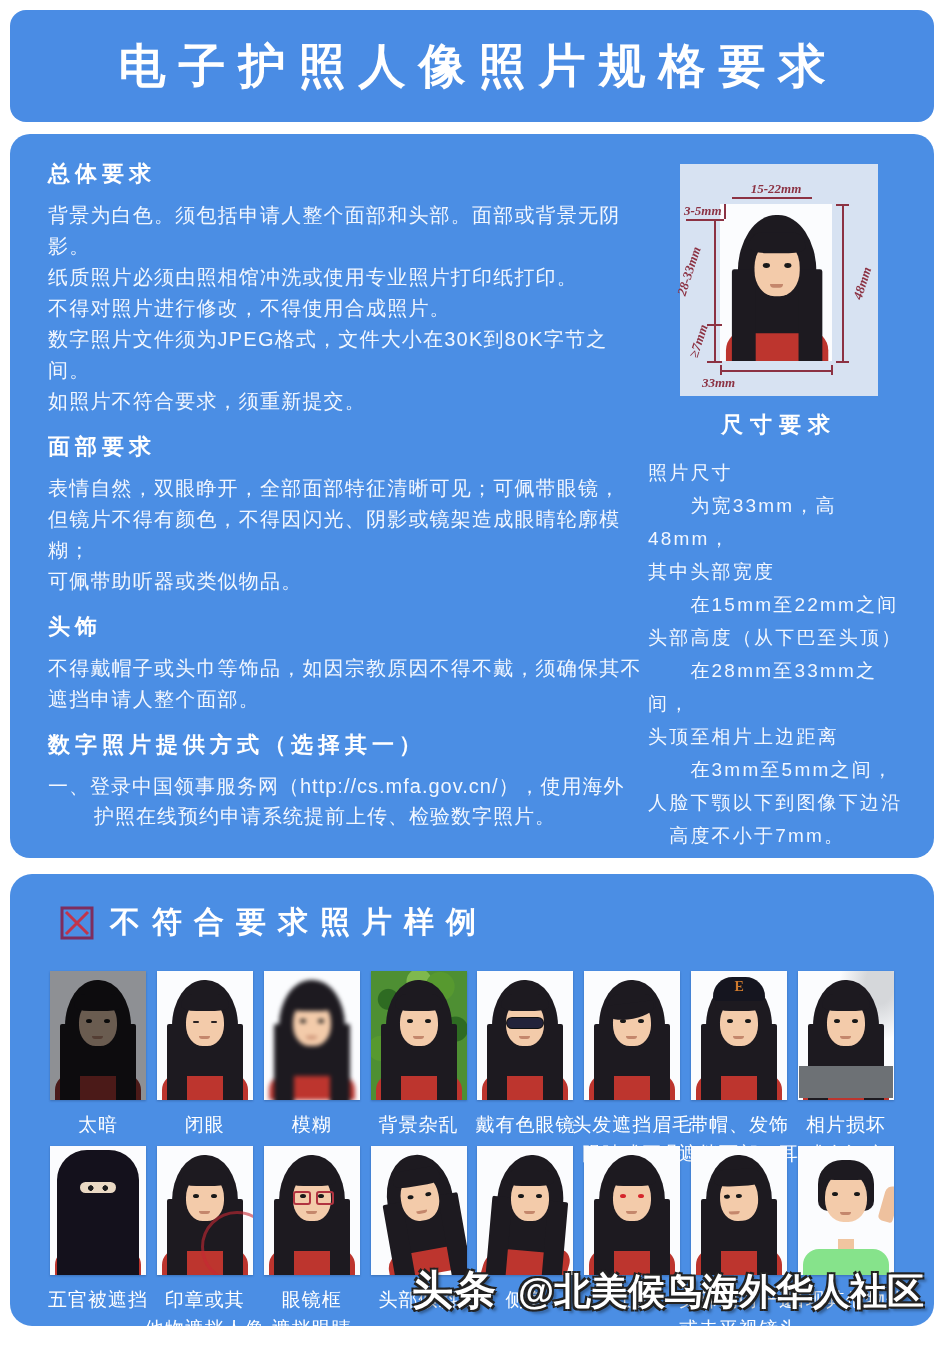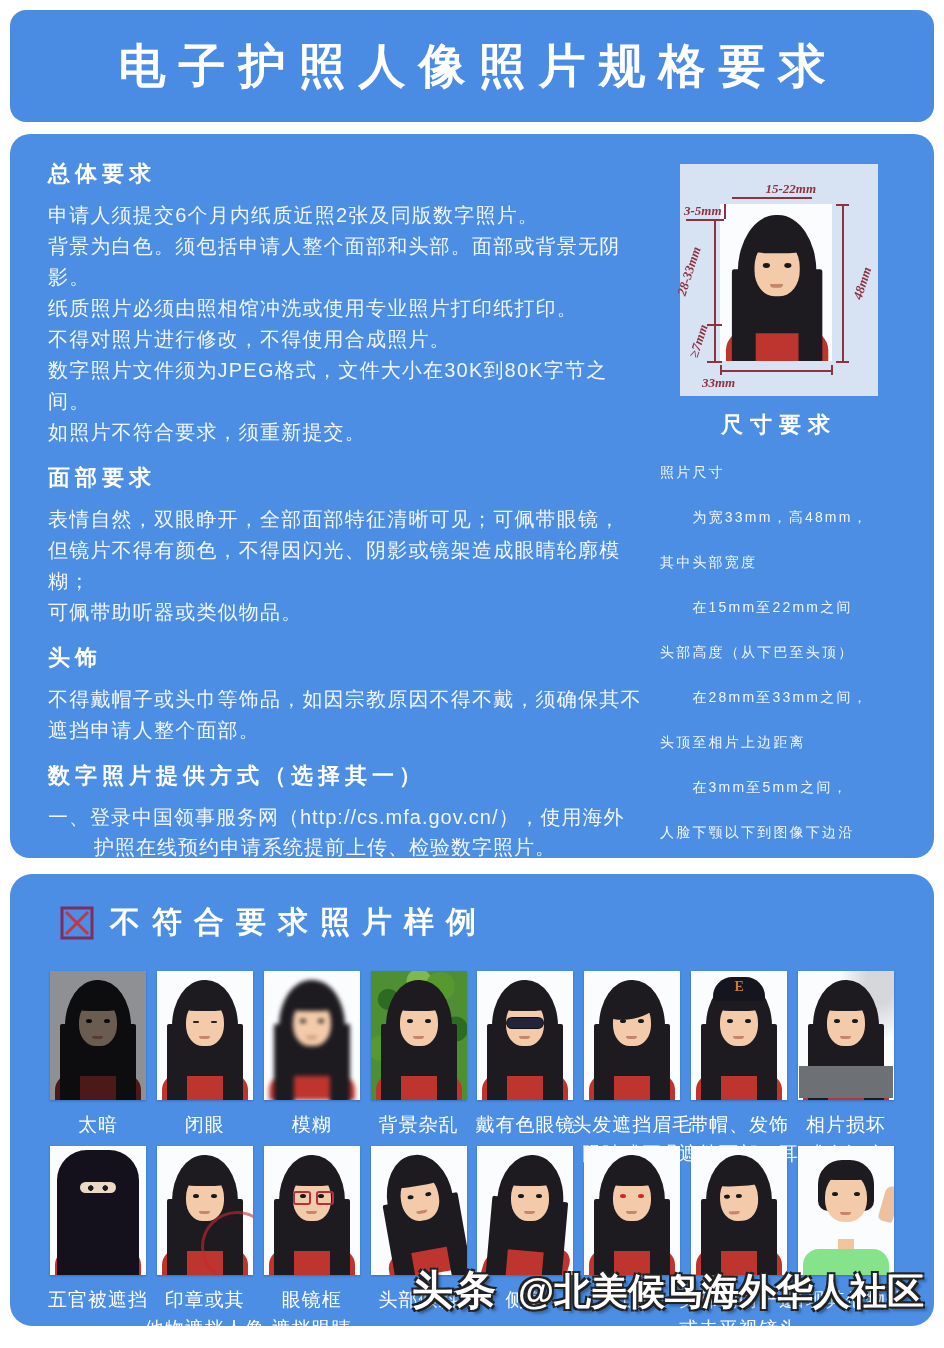--- a/index.html
+++ b/index.html
@@ -22,21 +22,21 @@
   p.item{margin:0;font-size:20px;line-height:30px;letter-spacing:1px;color:#f2f7ff;
          padding-left:46px;text-indent:-46px;white-space:pre-line}
 
   
   .diagram{position:relative;width:198px;height:232px;background:#d7e2f2;margin:6px auto 0}
   .photo-area{position:absolute;left:40px;top:40px;width:112px;height:157px;background:#fdfdfe;overflow:hidden}
   .photo-area .ph{box-shadow:none;transform:scale(1.19,1.23);transform-origin:0 0}
   .dl{position:absolute;background:#8c3243}
   .dlab{position:absolute;color:#8c3243;font:italic bold 13px/1.1 "Liberation Serif","DejaVu Serif",serif;white-space:nowrap}
   .dcap{text-align:center;font-size:22px;font-weight:bold;letter-spacing:7px;margin:14px 0 16px;color:#fff}
-  .spec p{margin:12px;font-size:14px;line-height:33px;letter-spacing:2.2px;color:#f2f7ff;white-space:pre-line}
+  .spec p{margin:0;font-size:19px;line-height:33px;letter-spacing:2.2px;color:#f2f7ff;white-space:pre-line}
 
   
   .samples-panel{height:452px;margin:16px 10px 10px;background:#4b8ee4;border-radius:22px;
                  box-sizing:border-box;padding:24px 40px 0;position:relative;overflow:hidden}
   .samples-head{display:flex;align-items:center;gap:16px;margin:4px 0 28px 10px}
   .samples-head h2{margin:0;font-size:30px;font-weight:bold;letter-spacing:12px;color:#fff}
   .grid{display:grid;grid-template-columns:repeat(8,96px);justify-content:space-between;grid-auto-rows:175px}
   .cell{display:flex;flex-direction:column;align-items:center;overflow:visible}
   .cap{margin-top:10px;width:134px;text-align:center;color:#fff;font-size:19px;line-height:29px;
        letter-spacing:1px;white-space:pre-line}
@@ -118,21 +118,20 @@
 </head>
 <body>
 
 <header class="title-panel">
   <h1>电子护照人像照片规格要求</h1>
 </header>
 
 <section class="main-panel">
   <div class="left-col">
     <h2 class="sec first">总体要求</h2>
-    <p class="line">申请人须提交6个月内纸质近照2张及同版数字照片。</p>
     <p class="line">背景为白色。须包括申请人整个面部和头部。面部或背景无阴影。</p>
     <p class="line">纸质照片必须由照相馆冲洗或使用专业照片打印纸打印。</p>
     <p class="line">不得对照片进行修改，不得使用合成照片。</p>
     <p class="line">数字照片文件须为JPEG格式，文件大小在30K到80K字节之间。</p>
     <p class="line">如照片不符合要求，须重新提交。</p>
 
     <h2 class="sec">面部要求</h2>
     <p class="line">表情自然，双眼睁开，全部面部特征清晰可见；可佩带眼镜，</p>
     <p class="line">但镜片不得有颜色，不得因闪光、阴影或镜架造成眼睛轮廓模糊；</p>
     <p class="line">可佩带助听器或类似物品。</p>
@@ -169,21 +168,21 @@
       <i class="dl" style="left:34px;top:55px;width:1.5px;height:105px"></i>
       <i class="dl" style="left:27px;top:160px;width:15px;height:1.5px"></i>
       <i class="dl" style="left:34px;top:160px;width:1.5px;height:37px"></i>
       <i class="dl" style="left:27px;top:197px;width:15px;height:1.5px"></i>
       <i class="dl" style="left:162px;top:40px;width:1.5px;height:157px"></i>
       <i class="dl" style="left:156px;top:40px;width:13px;height:1.5px"></i>
       <i class="dl" style="left:156px;top:197px;width:13px;height:1.5px"></i>
       <i class="dl" style="left:40px;top:206px;width:112px;height:1.5px"></i>
       <i class="dl" style="left:40px;top:201px;width:1.5px;height:10px"></i>
       <i class="dl" style="left:151px;top:201px;width:1.5px;height:10px"></i>
-      <span class="dlab" style="top:18px;left:56px;width:80px;text-align:right">15-22mm</span>
+      <span class="dlab" style="top:18px;left:56px;width:80px;text-align:center">15-22mm</span>
       <span class="dlab" style="top:40px;left:4px">3-5mm</span>
       <span class="dlab" style="left:-16px;top:100px;transform:rotate(-72deg)">28-33mm</span>
       <span class="dlab" style="left:2px;top:170px;transform:rotate(-72deg)">≥7mm</span>
       <span class="dlab" style="left:166px;top:112px;transform:rotate(-72deg)">48mm</span>
       <span class="dlab" style="top:212px;left:22px;width:112px;text-align:left">33mm</span>
     </div>
     <div class="dcap">尺寸要求</div>
     <div class="spec">
       <p>照片尺寸</p>
       <p>　　为宽33mm，高48mm，</p>

